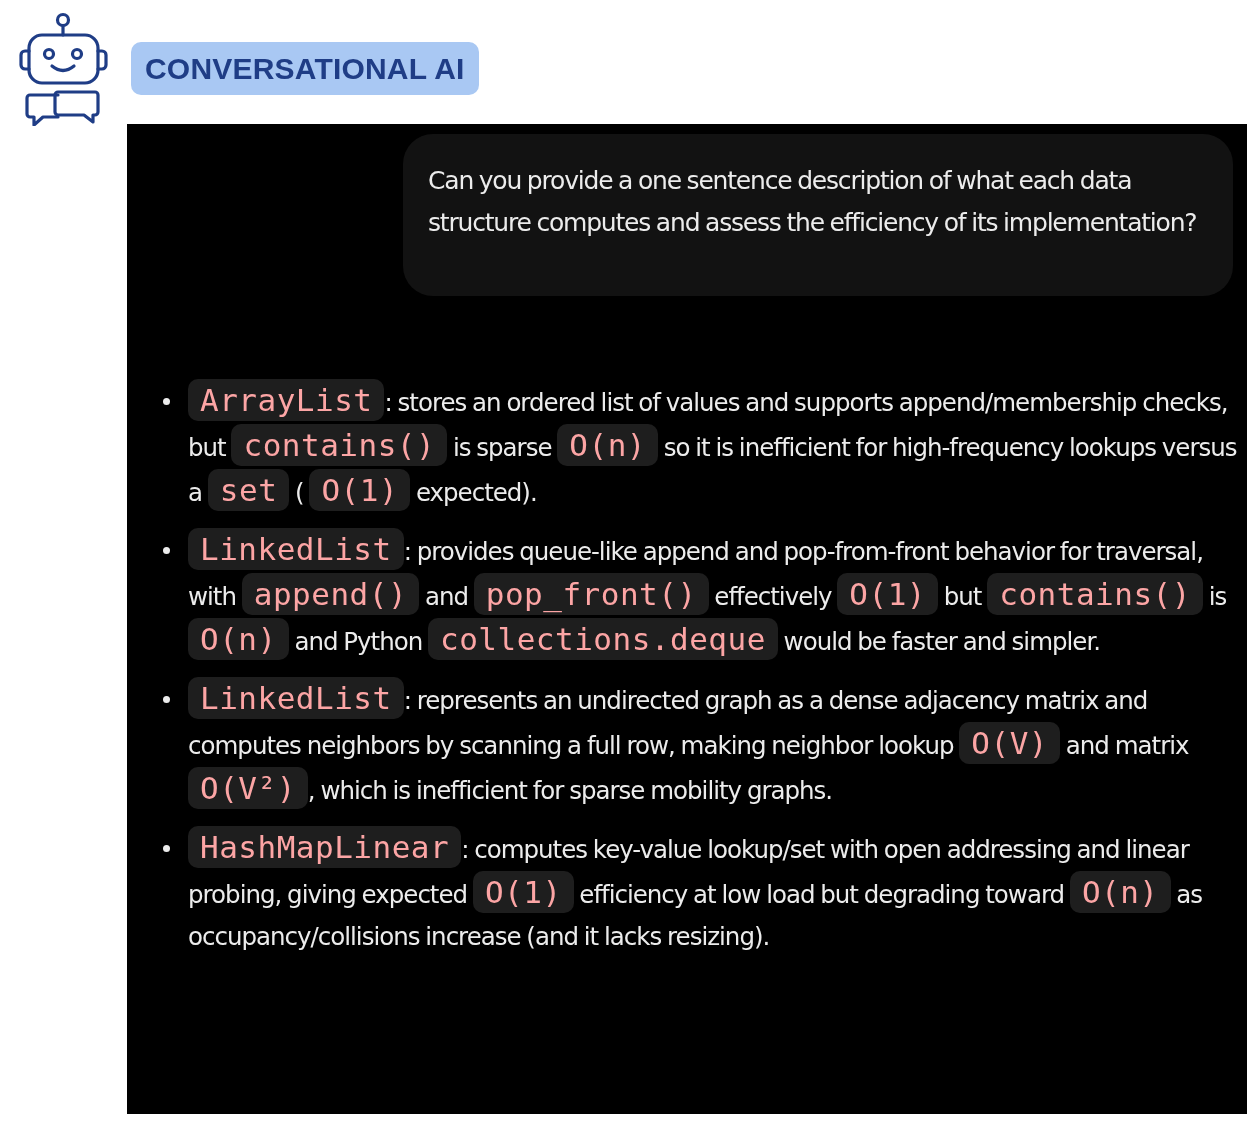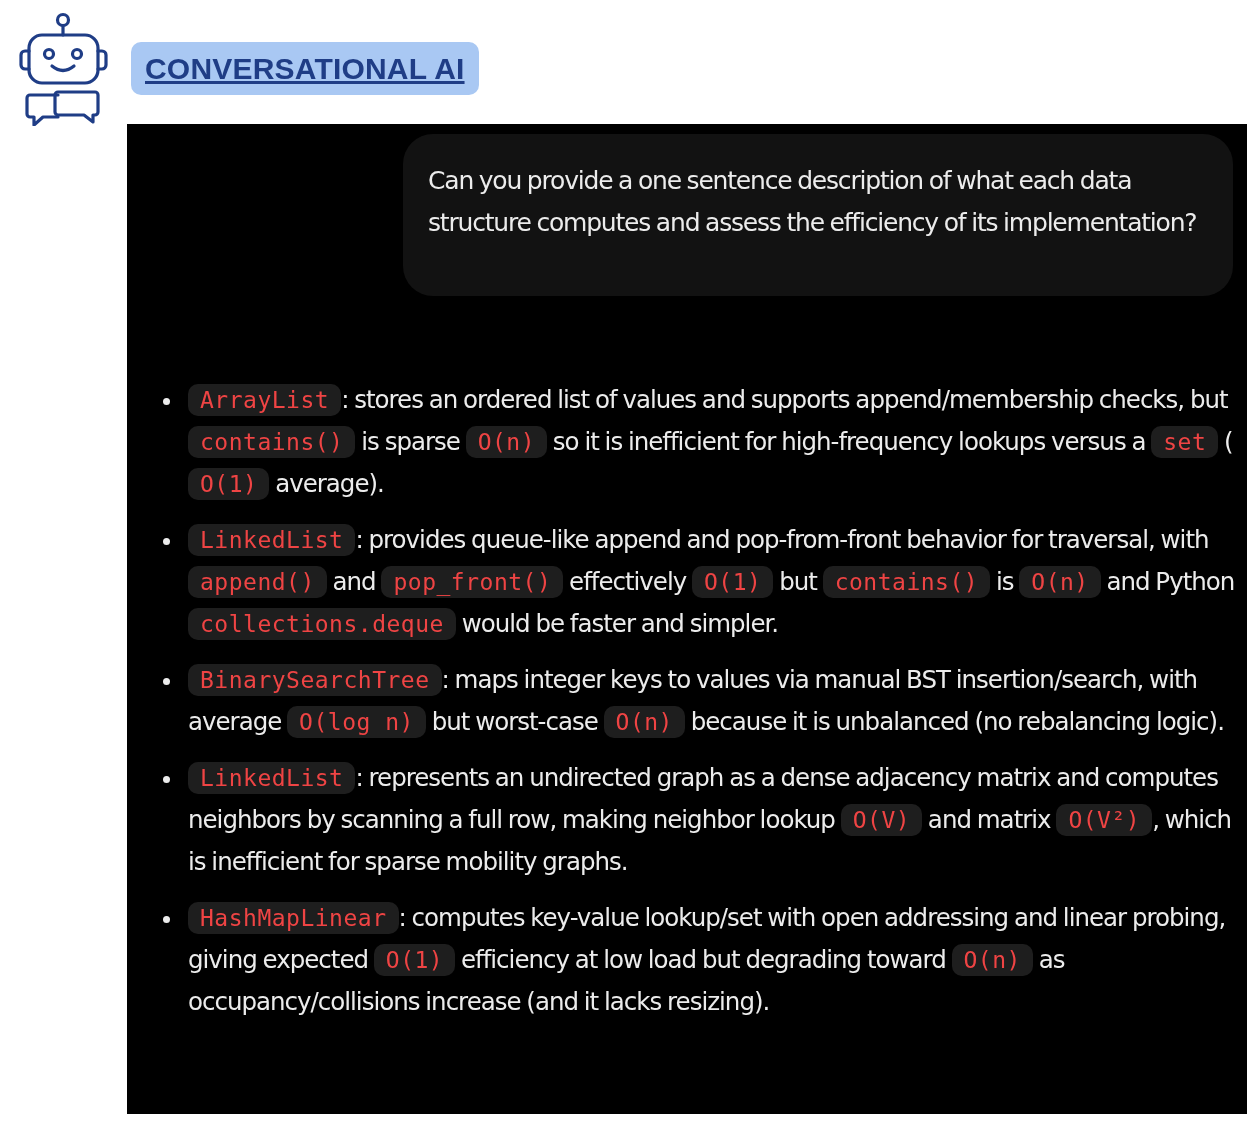--- a/index.html
+++ b/index.html
@@ -1,39 +1,39 @@
 <!DOCTYPE html>
 <html><head>
 <meta charset="utf-8">
 <style>
   html, body { margin: 0; padding: 0; background: #ffffff; }
   body { width: 1257px; height: 1124px; position: relative; overflow: hidden; font-family: "DejaVu Sans", sans-serif; }
   .brand-icon { position: absolute; left: 14px; top: 10px; width: 100px; height: 116px; }
   .brand-badge {
     position: absolute; left: 131px; top: 42px; height: 53px; padding: 0 14px;
     background: #a9c8f3; border-radius: 10px; display: flex; align-items: center;
-    color: #1f3d86; font-family: "Liberation Sans", sans-serif; font-weight: bold; font-size: 30px; letter-spacing: 0.2px; text-decoration: underline;
+    color: #1f3d86; font-family: "Liberation Sans", sans-serif; font-weight: bold; font-size: 30px; letter-spacing: 0.2px;
   }
   .panel { position: absolute; left: 127px; top: 124px; width: 1120px; height: 990px; background: #000000; overflow: hidden; }
   .user-bubble {
     position: absolute; left: 276px; top: 10px; width: 830px; height: 162px; box-sizing: border-box;
     background: #121212; border-radius: 30px; padding: 26px 27px 0 25px;
     color: #ececec; font-family: "DejaVu Sans", sans-serif; font-size: 25px; line-height: 42px;
     letter-spacing: -1.2px; word-spacing: -1px;
   }
   .answer { position: absolute; left: 30px; top: 255px; width: 1090px; margin: 0; padding: 0; list-style: none; }
   .answer li {
     position: relative; padding-left: 31px; color: #ececec;
     font-family: "DejaVu Sans", sans-serif; font-size: 24.5px; line-height: 42px; letter-spacing: -1px; word-spacing: -1px;
     margin-bottom: 14px;
   }
   .answer li::before { content: ""; position: absolute; left: 6px; top: 19px; width: 7px; height: 7px; border-radius: 50%; background: #ececec; }
   code {
-    font-family: "DejaVu Sans Mono", monospace; font-size: 23px; letter-spacing: 0.5px; word-spacing: 0;
-    background: #1e1e1e; border-radius: 10px; padding: 3px 12px; color: #ef4444;
+    font-family: "DejaVu Sans Mono", monospace; font-size: 31px; letter-spacing: 0.5px; word-spacing: 0;
+    background: #1e1e1e; border-radius: 10px; padding: 3px 12px; color: #fca5a5;
   }
 </style>
 </head>
 <body>
 
 <div class="brand-icon">
   <svg width="100" height="116" viewBox="0 0 100 116" fill="none" stroke="#1f3d86" stroke-width="3.2" stroke-linecap="round" stroke-linejoin="round">
     <circle cx="49" cy="10" r="5.5"></circle>
     <line x1="49" y1="15.5" x2="49" y2="25"></line>
     <rect x="15" y="25" width="69" height="48" rx="13"></rect>
@@ -50,19 +50,18 @@
 <div class="brand-badge">
   <span>CONVERSATIONAL AI</span>
 </div>
 
 <div class="panel">
   <div class="user-bubble">
     <span>Can you provide a one sentence description of what each data structure computes and assess the efficiency of its implementation?</span>
   </div>
 
   <ul class="answer" id="answer-list">
-      <li><code>ArrayList</code><span>: stores an ordered list of values and supports append/membership checks, but </span><code>contains()</code><span> is sparse </span><code>O(n)</code><span> so it is inefficient for high-frequency lookups versus a </span><code>set</code><span> ( </span><code>O(1)</code><span> average).</span></li>
+      <li><code>ArrayList</code><span>: stores an ordered list of values and supports append/membership checks, but </span><code>contains()</code><span> is sparse </span><code>O(n)</code><span> so it is inefficient for high-frequency lookups versus a </span><code>set</code><span> ( </span><code>O(1)</code><span> expected).</span></li>
       <li><code>LinkedList</code><span>: provides queue-like append and pop-from-front behavior for traversal, with </span><code>append()</code><span> and </span><code>pop_front()</code><span> effectively </span><code>O(1)</code><span> but </span><code>contains()</code><span> is </span><code>O(n)</code><span> and Python </span><code>collections.deque</code><span> would be faster and simpler.</span></li>
-      <li><code>BinarySearchTree</code><span>: maps integer keys to values via manual BST insertion/search, with average </span><code>O(log n)</code><span> but worst-case </span><code>O(n)</code><span> because it is unbalanced (no rebalancing logic).</span></li>
       <li><code>LinkedList</code><span>: represents an undirected graph as a dense adjacency matrix and computes neighbors by scanning a full row, making neighbor lookup </span><code>O(V)</code><span> and matrix </span><code>O(V²)</code><span>, which is inefficient for sparse mobility graphs.</span></li>
       <li><code>HashMapLinear</code><span>: computes key-value lookup/set with open addressing and linear probing, giving expected </span><code>O(1)</code><span> efficiency at low load but degrading toward </span><code>O(n)</code><span> as occupancy/collisions increase (and it lacks resizing).</span></li>
     </ul>
 </div>
 
 </body></html>

